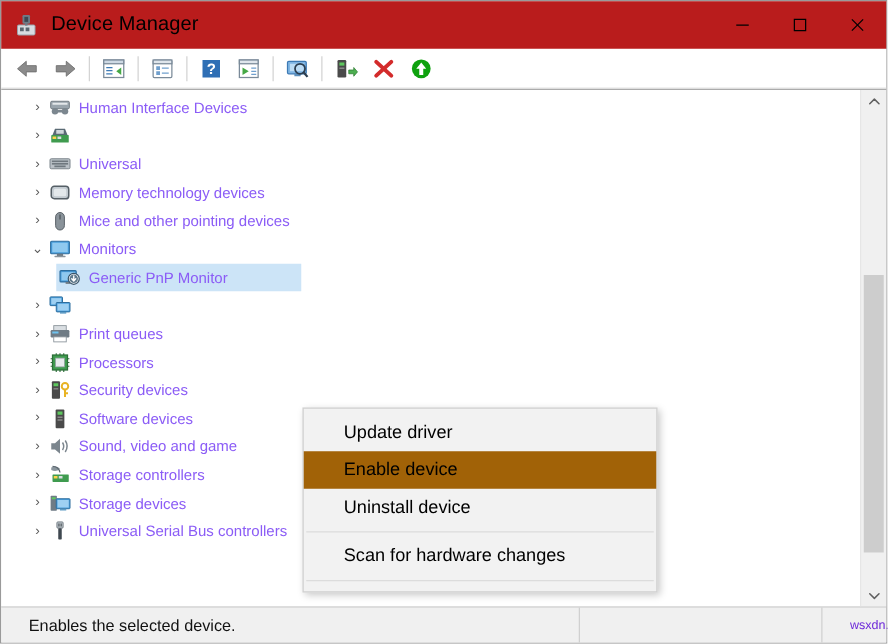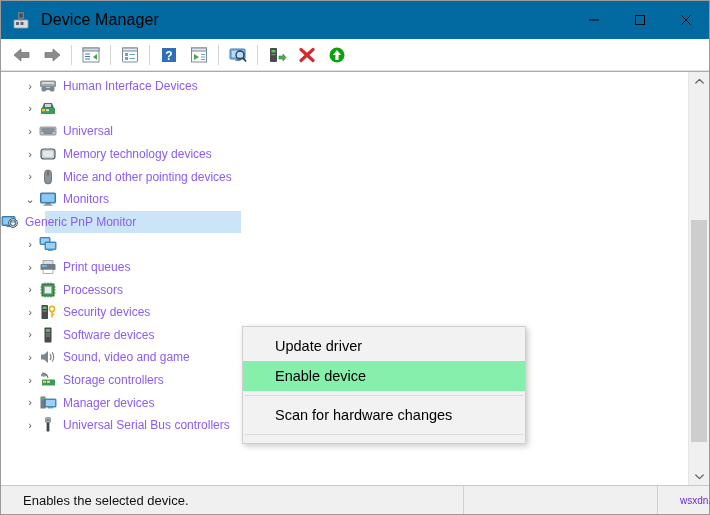--- a/index.html
+++ b/index.html
@@ -21,21 +21,21 @@
     display: flex;
     flex-direction: column;
   }
 
   
   #titlebar {
     height: 38px;
     flex: 0 0 38px;
     display: flex;
     align-items: center;
-    background: #0369a1;
+    background: #b91c1c;
     position: relative;
   }
   #title-icon {
     margin-left: 10px;
     width: 20px; height: 20px;
     flex: 0 0 20px;
     position: relative;
   }
   #title-text {
     margin-left: 10px;
@@ -132,21 +132,21 @@
     width: 18px; height: 18px;
     flex: 0 0 18px;
     margin-right: 6px;
     position: relative;
   }
   .tree-label {
     font-size: 12px;
     color: #8b5cf6;
   }
   .tree-row.indent1 { padding-left: 20px; }
-  .tree-row.indent2 { }
+  .tree-row.indent2 { padding-left: 46px; }
   .tree-row.selected .sel-bg {
     position: absolute;
     left: 44px;
     top: 0; bottom: 0;
     background: #cce4f7;
     z-index: 0;
   }
   .tree-row.selected .tree-icon,
   .tree-row.selected .tree-label { position: relative; z-index: 1; }
 
@@ -215,21 +215,21 @@
   }
   .ctx-item {
     height: 30px;
     display: flex;
     align-items: center;
     padding-left: 32px;
     font-size: 14.5px;
     color: #000;
     cursor: default;
   }
-  .ctx-item.highlight { background: #86efac; }
+  .ctx-item.highlight { background: #a16207; }
   .ctx-sep {
     height: 1px;
     background: #dcdcdc;
     margin: 4px 2px;
   }
 </style>
 </head>
 <body>
 
 <div id="window">
@@ -565,21 +565,21 @@
         <span class="twisty">›</span>
         <span class="tree-icon">
           <svg width="18" height="18" viewBox="0 0 18 18">
             <rect x="1.5" y="2.5" width="5" height="12" rx="0.6" fill="#6f7b85"></rect>
             <rect x="2.5" y="3.8" width="3" height="1.6" fill="#5ec75e"></rect>
             <rect x="6" y="5" width="11" height="8" rx="0.6" fill="#4a9fdc" stroke="#2e6e9e" stroke-width="0.8"></rect>
             <rect x="7" y="6" width="9" height="6" fill="#9ed0f2"></rect>
             <rect x="9" y="13" width="5" height="1.4" fill="#5f9bc4"></rect>
           </svg>
         </span>
-        <span class="tree-label">Manager devices</span>
+        <span class="tree-label">Storage devices</span>
       </div>
 
       <div class="tree-row indent1">
         <span class="twisty">›</span>
         <span class="tree-icon">
           <svg width="18" height="18" viewBox="0 0 18 18">
             <rect x="6.5" y="1.5" width="5" height="5" rx="0.8" fill="#b8c0c6" stroke="#6f787f" stroke-width="0.7"></rect>
             <rect x="7.6" y="2.8" width="1.1" height="2.4" fill="#5a6268"></rect>
             <rect x="9.4" y="2.8" width="1.1" height="2.4" fill="#5a6268"></rect>
             <rect x="7.6" y="6.5" width="2.8" height="9" rx="0.6" fill="#3f4850"></rect>
@@ -600,20 +600,21 @@
       <div class="sb-arrow down">
         <svg width="9" height="7" viewBox="0 0 9 7">
           <path d="M0.8 2 L4.5 5.7 L8.2 2" fill="none" stroke="#606060" stroke-width="1.2" stroke-linecap="round" stroke-linejoin="round"></path>
         </svg>
       </div>
     </div>
 
     <div id="ctxmenu">
       <div class="ctx-item">Update driver</div>
       <div class="ctx-item highlight">Enable device</div>
+      <div class="ctx-item">Uninstall device</div>
       <div class="ctx-sep"></div>
       <div class="ctx-item">Scan for hardware changes</div>
       <div class="ctx-sep"></div>
 
     </div>
 
   </div>
 
   <div id="statusbar">
     <div class="sb-pane main">Enables the selected device.</div>

